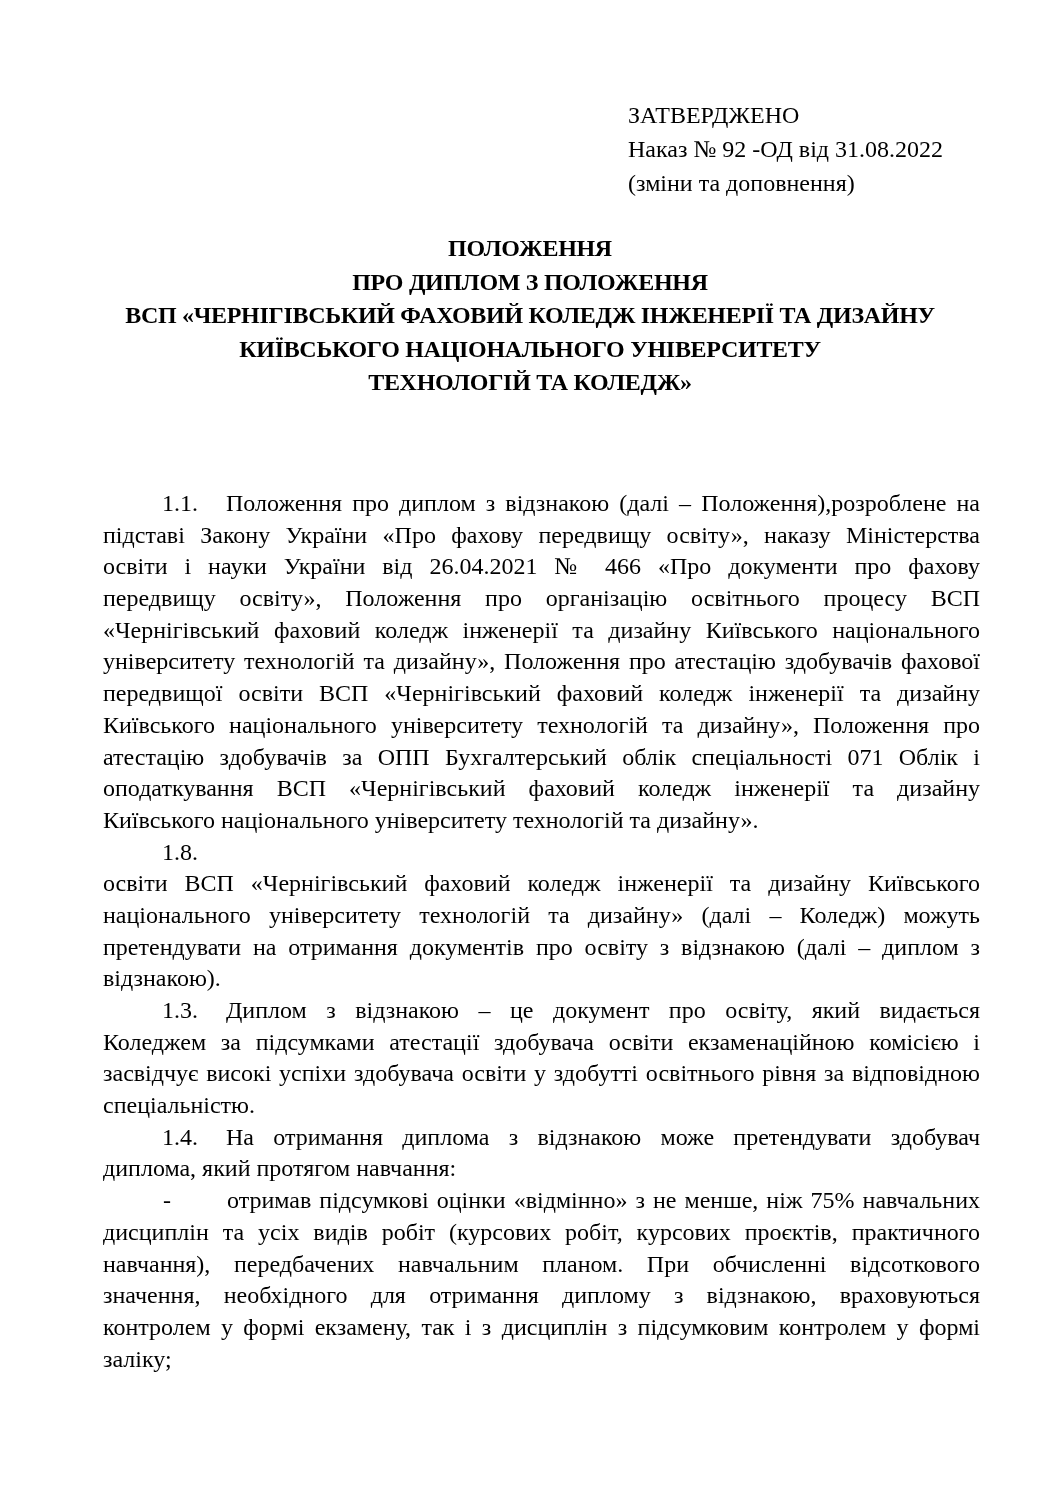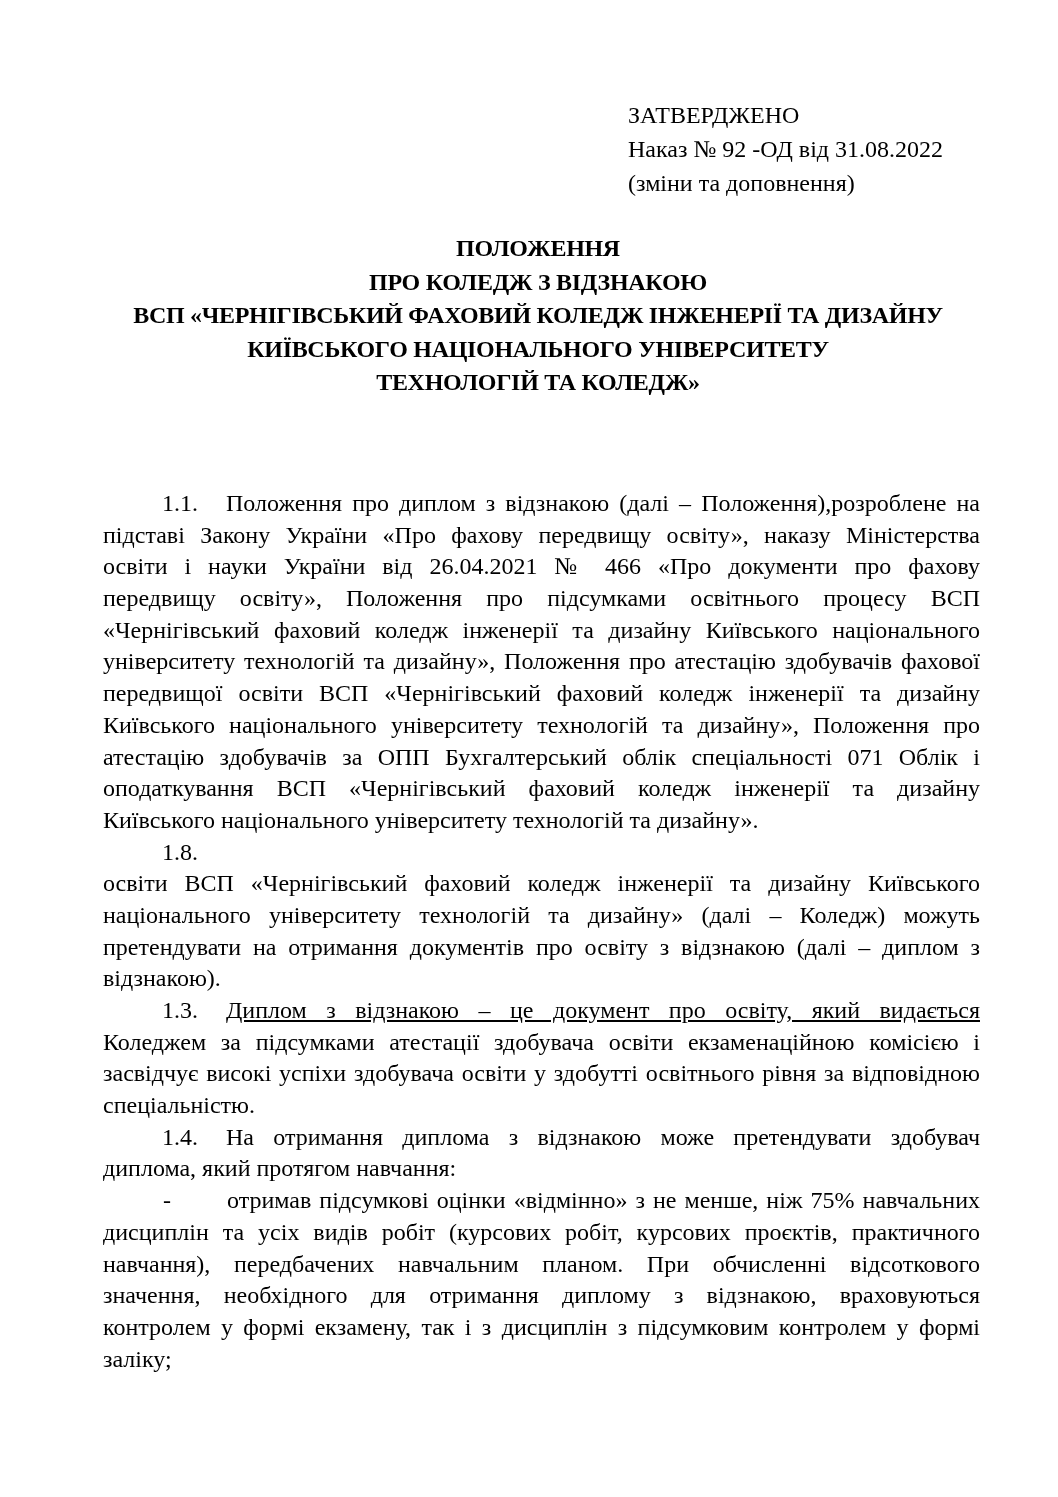--- a/index.html
+++ b/index.html
@@ -25,21 +25,21 @@
     .approval {
       position: absolute;
       left: 628px;
       top: 98px;
       font-size: 24px;
       line-height: 34px;
     }
     .approval div { white-space: nowrap; }
     .title-block {
       position: absolute;
-      left: 68px;
+      left: 60px;
       width: 940px;
       top: 232px;
       text-align: center;
       font-weight: bold;
       font-size: 24px;
       line-height: 33.5px;
       letter-spacing: -0.3px;
     }
     .title-block div { white-space: nowrap; }
     .body-text {
@@ -82,36 +82,36 @@
 <div class="page">
 
   <div class="approval">
     <div>ЗАТВЕРДЖЕНО</div>
     <div>Наказ № 92 -ОД від 31.08.2022</div>
     <div>(зміни та доповнення)</div>
   </div>
 
   <div class="title-block">
     <div>ПОЛОЖЕННЯ</div>
-    <div>ПРО КОЛЕДЖ З ВІДЗНАКОЮ</div>
+    <div>ПРО ДИПЛОМ З ПОЛОЖЕННЯ</div>
     <div>ВСП «ЧЕРНІГІВСЬКИЙ ФАХОВИЙ КОЛЕДЖ ІНЖЕНЕРІЇ ТА ДИЗАЙНУ</div>
     <div>КИЇВСЬКОГО НАЦІОНАЛЬНОГО УНІВЕРСИТЕТУ</div>
     <div>ТЕХНОЛОГІЙ ТА КОЛЕДЖ»</div>
   </div>
 
   <div class="body-text">
 
     <div>
       <div class="line indent" style="display: flex;">
           <span class="num">1.1.</span>
           <span style="flex: 1 1 0%; text-align: justify; text-align-last: justify;">Положення про диплом з відзнакою (далі – Положення),розроблене на</span>
         </div>
       <div class="line">підставі Закону України «Про фахову передвищу освіту», наказу Міністерства</div>
       <div class="line">освіти і науки України від 26.04.2021 № 466 «Про документи про фахову</div>
-      <div class="line">передвищу освіту», Положення про підсумками освітнього процесу ВСП</div>
+      <div class="line">передвищу освіту», Положення про організацію освітнього процесу ВСП</div>
       <div class="line">«Чернігівський фаховий коледж інженерії та дизайну Київського національного</div>
       <div class="line">університету технологій та дизайну», Положення про атестацію здобувачів фахової</div>
       <div class="line">передвищої освіти  ВСП «Чернігівський фаховий коледж інженерії та дизайну</div>
       <div class="line">Київського національного університету технологій та дизайну», Положення про</div>
       <div class="line">атестацію здобувачів за ОПП Бухгалтерський облік спеціальності 071 Облік і</div>
       <div class="line">оподаткування ВСП «Чернігівський фаховий коледж інженерії та дизайну</div>
       <div class="line last">Київського національного університету технологій та дизайну».</div>
     </div>
 
     <div>
@@ -120,21 +120,21 @@
         </div>
       <div class="line">освіти ВСП «Чернігівський фаховий коледж інженерії та дизайну Київського</div>
       <div class="line">національного університету технологій та дизайну» (далі – Коледж) можуть</div>
       <div class="line">претендувати на отримання документів про освіту з відзнакою (далі – диплом з</div>
       <div class="line last">відзнакою).</div>
     </div>
 
     <div>
       <div class="line indent" style="display: flex;">
           <span class="num">1.3.</span>
-          <span style="flex: 1 1 0%; text-align: justify; text-align-last: justify; text-decoration: underline;">Диплом з відзнакою – це документ про освіту, який видається</span>
+          <span style="flex: 1 1 0%; text-align: justify; text-align-last: justify;">Диплом з відзнакою – це документ про освіту, який видається</span>
         </div>
       <div class="line">Коледжем за підсумками атестації здобувача освіти екзаменаційною комісією і</div>
       <div class="line">засвідчує високі успіхи здобувача освіти у здобутті освітнього рівня за відповідною</div>
       <div class="line last">спеціальністю.</div>
     </div>
 
     <div>
       <div class="line indent" style="display: flex;">
           <span class="num">1.4.</span>
           <span style="flex: 1 1 0%; text-align: justify; text-align-last: justify;">На отримання диплома з відзнакою може претендувати здобувач</span>

